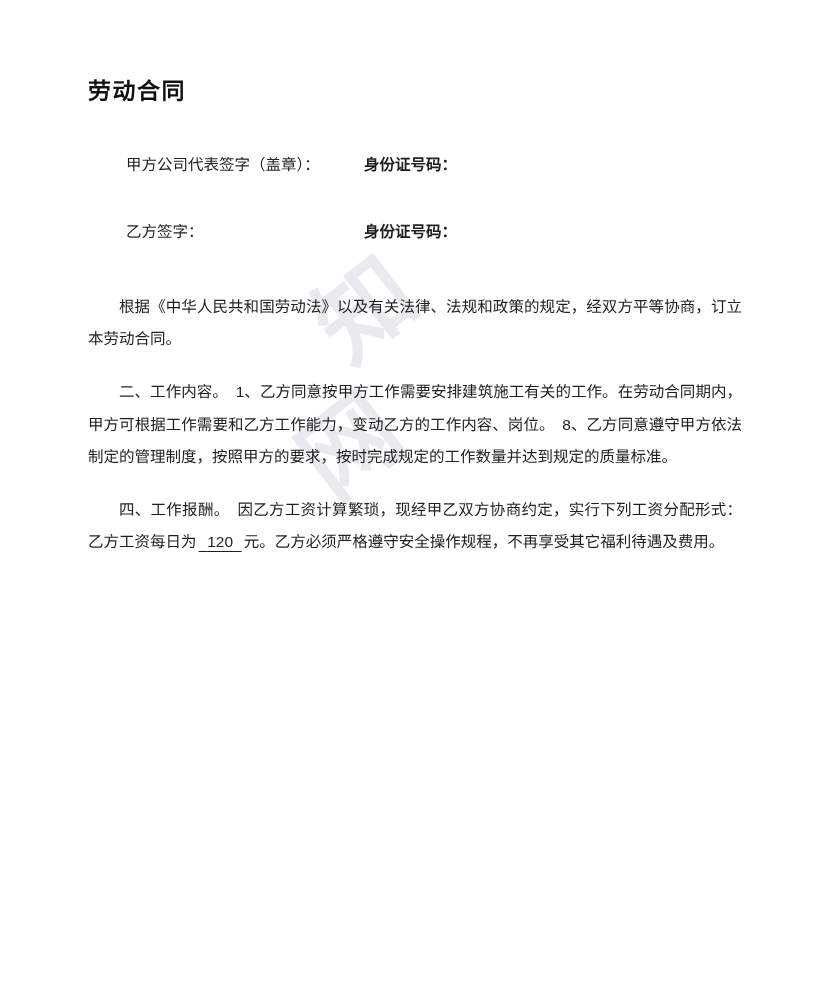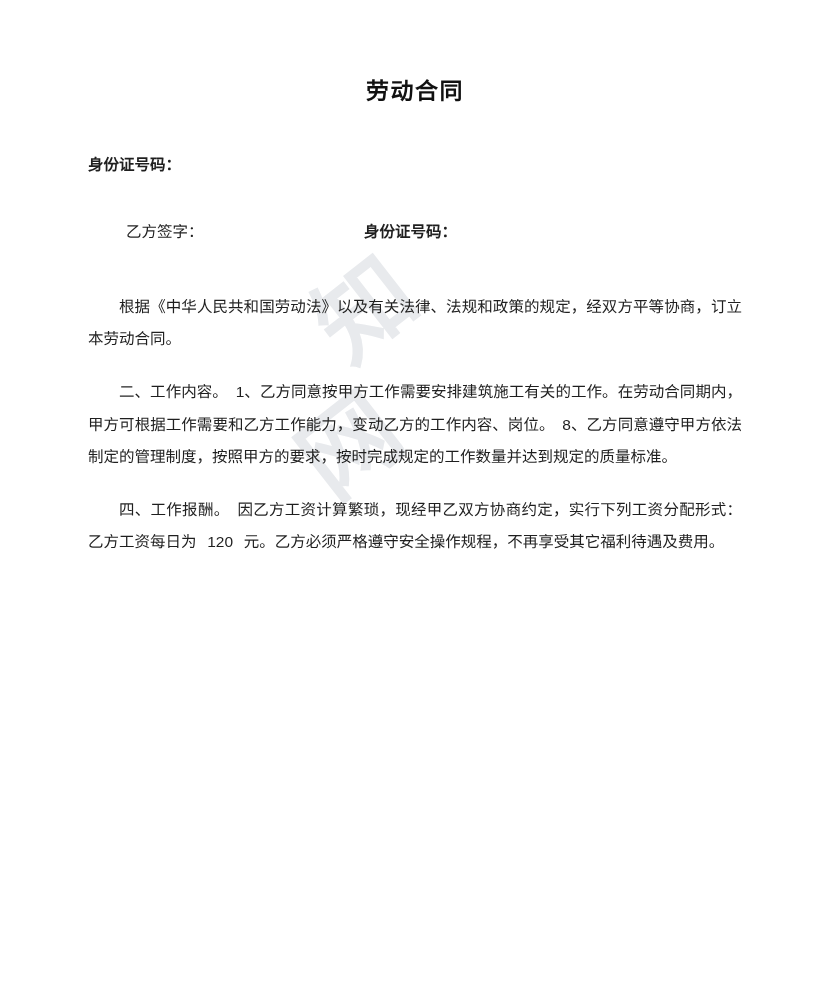--- a/index.html
+++ b/index.html
@@ -65,21 +65,21 @@
   .content {
     position: relative;
     z-index: 1;
     padding: 0 88px;
     box-sizing: border-box;
   }
 
   .doc-title {
     margin: 0;
     padding-top: 72px;
-    text-align: center;
+    text-align: left;
     font-size: 23px;
     font-weight: 700;
     letter-spacing: 1.5px;
     color: #111111;
   }
 
   
   .sig-block {
     margin-top: 44px;
   }
@@ -123,20 +123,21 @@
 
   .para + .para {
     margin-top: 21px;
   }
 
   .para.first-para {
     margin-top: 44px;
   }
 
   .blank-value {
+    text-decoration: underline;
     text-underline-offset: 4px;
     padding: 0 2px;
   }
 
   .blank-value::before,
   .blank-value::after {
     content: "\00a0\00a0";
   }
 </style>
 </head>
@@ -151,20 +152,21 @@
     </div>
   </div>
 
   <div class="content">
 
     <h1 class="doc-title">劳动合同</h1>
 
     <div class="sig-block">
 
       <div class="sig-row">
+        <span class="sig-label">甲方公司代表签字（盖章）：</span>
         <span class="sig-id">身份证号码：</span>
       </div>
 
       <div class="sig-row">
         <span class="sig-label">乙方签字：</span>
         <span class="sig-id">身份证号码：</span>
       </div>
 
     </div>
 

